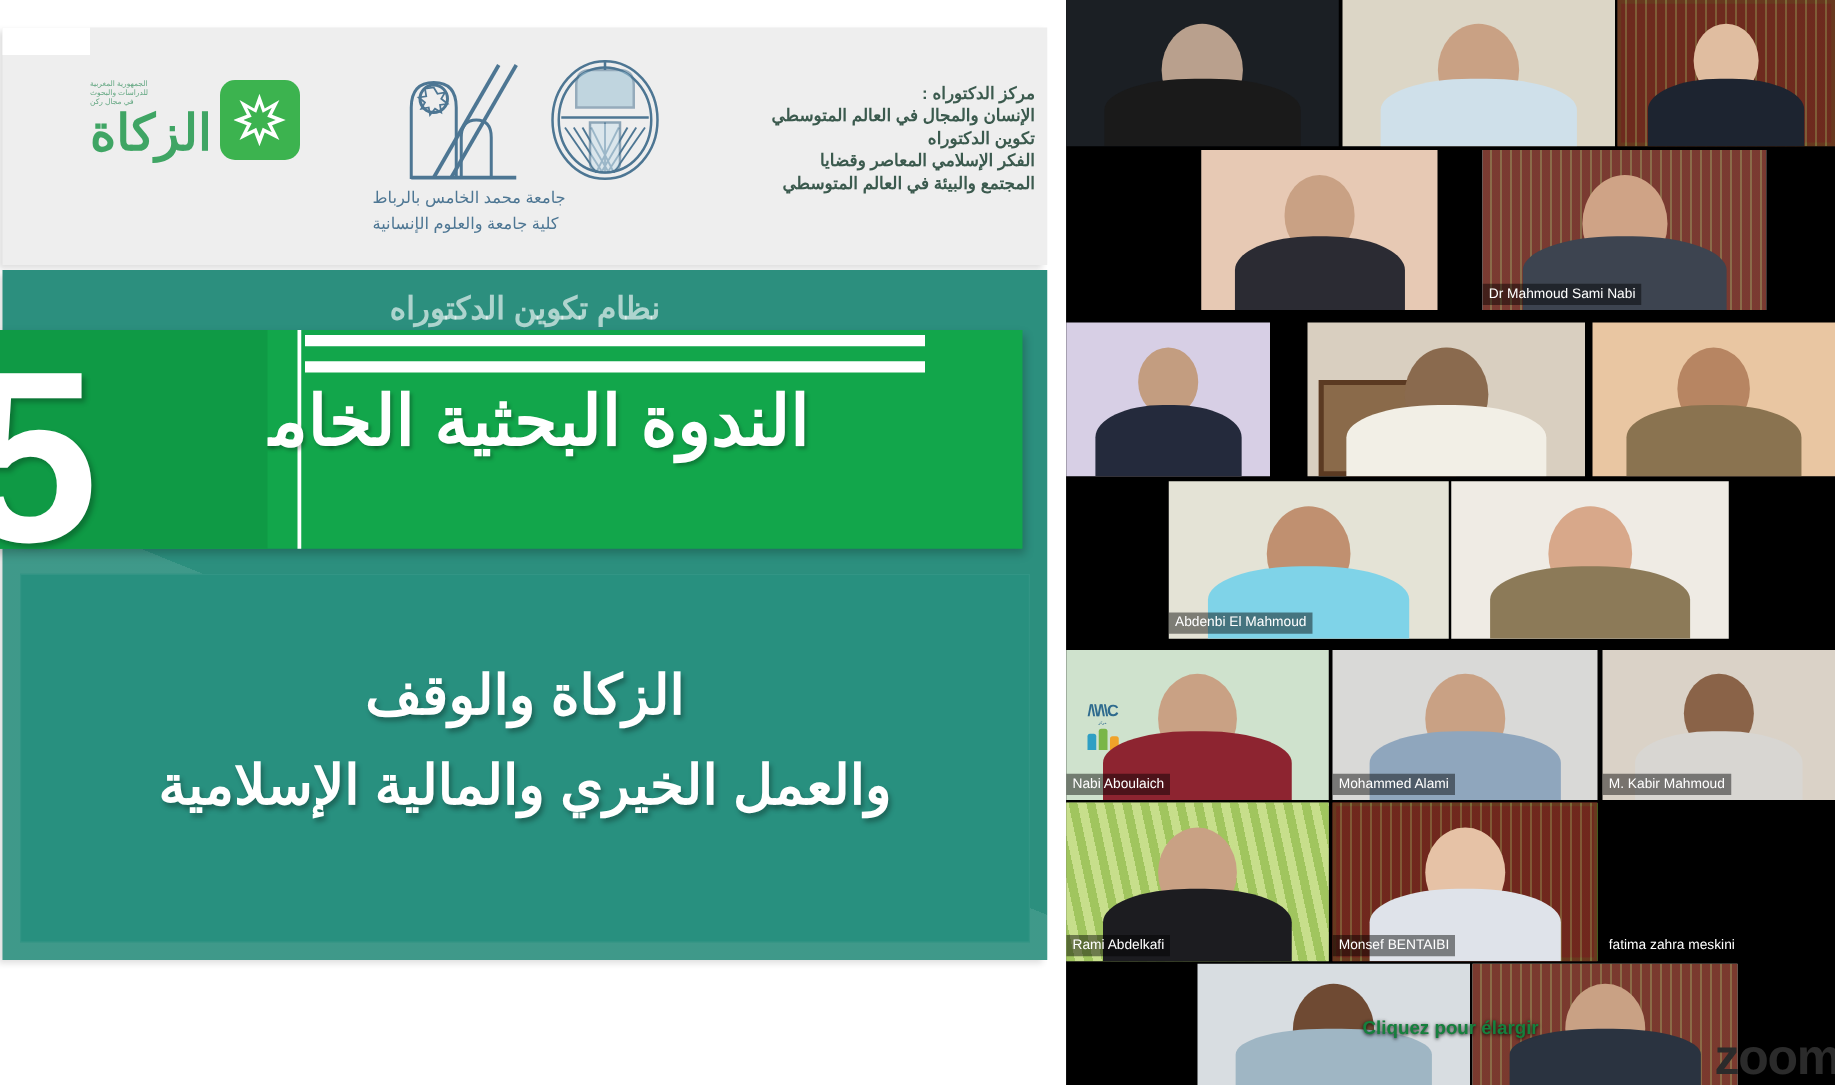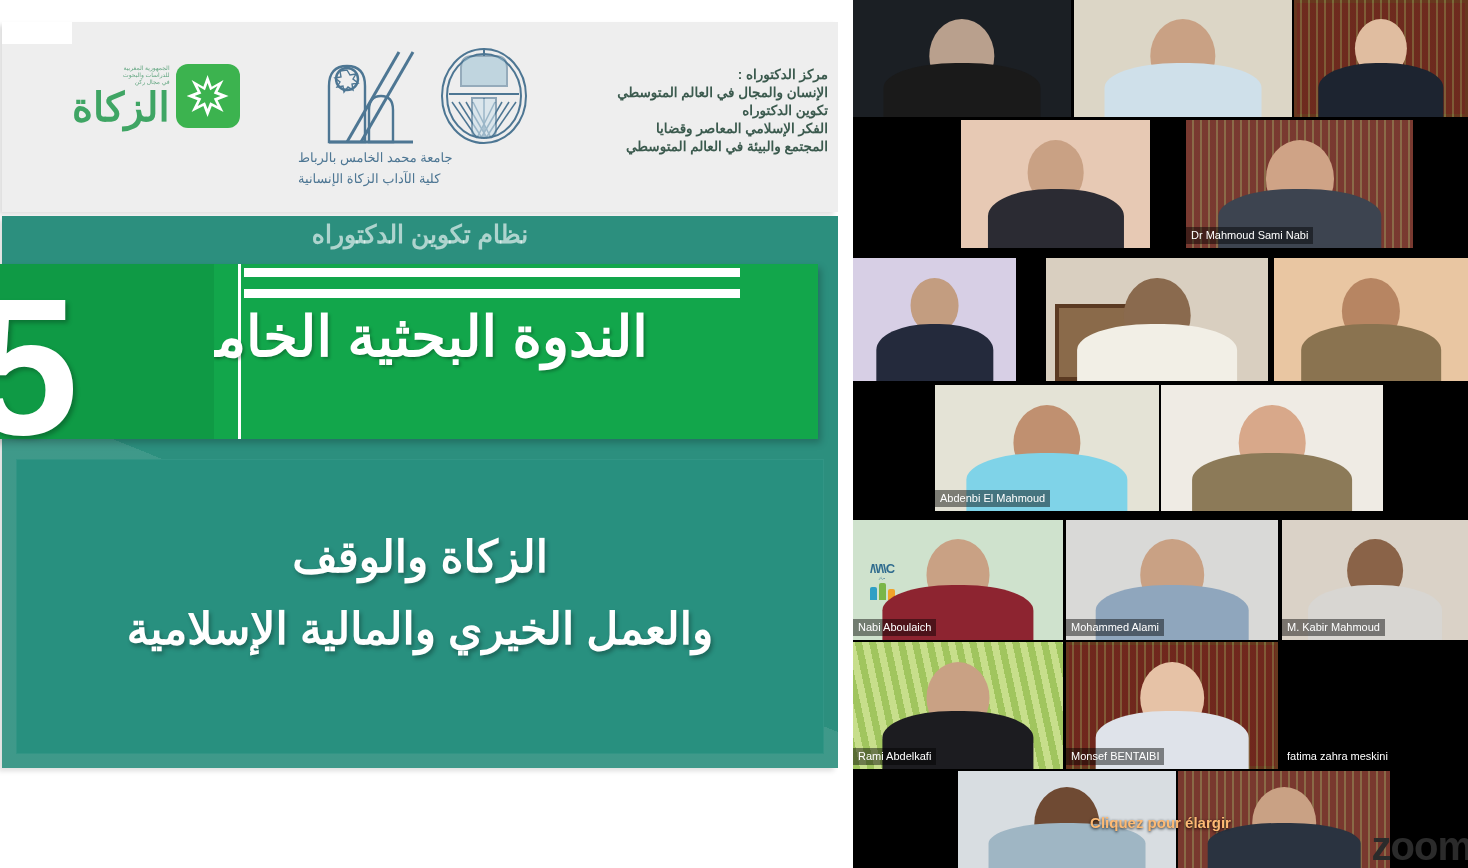--- a/index.html
+++ b/index.html
@@ -48,21 +48,21 @@
     left: 0; top: 0;
     width: 70px; height: 22px;
     background: #fff;
   }
   
   .zakat-logo {
     position: absolute;
     left: 70px; top: 42px;
     display: flex; align-items: flex-end; gap: 6px;
   }
-  .zakat-word-wrap { text-align: right; }
+  .zakat-word-wrap { }
   .zakat-micro {
     color: #4a9a6e;
     font-size: 6px;
     line-height: 7px;
     letter-spacing: .2px;
     white-space: nowrap;
     opacity: .85;
   }
   .zakat-word {
     color: #3fa564;
@@ -142,21 +142,21 @@
   .sub-teal {
     position: absolute;
     left: 14px; right: 14px;
     top: 243px; bottom: 14px;
     background: #28907f;
     box-shadow: inset 0 0 0 1px rgba(255,255,255,.05);
   }
   
   .prog-line {
     position: absolute;
-    top: 4px; left: 0; right: 0;
+    top: 16px; left: 0; right: 0;
     text-align: center;
     direction: rtl;
     color: rgba(255,255,255,.62);
     font-size: 25px;
     font-weight: 700;
     white-space: nowrap;
   }
   
   .green-band {
     position: absolute;
@@ -277,21 +277,21 @@
     position: absolute; inset: 0;
     background:
       repeating-linear-gradient(to right, rgba(120,40,30,.85) 0 6px, rgba(160,120,70,.7) 6px 8px),
       #3a2418;
     opacity: .9;
   }
   .expand-hint {
     position: absolute;
     left: 0; right: 0;
     text-align: center;
-    color: #fdba74;
+    color: #15803d;
     font-size: 15px;
     font-weight: 700;
     text-shadow: 0 1px 3px rgba(0,0,0,.9);
     pointer-events: none;
   }
   .zoom-watermark {
     position: absolute;
     right: -4px; bottom: 2px;
     color: #2b2b2b;
     font-size: 40px;
@@ -357,21 +357,21 @@
                   <path d="M77 56 L52 92"></path>
                   <path d="M70 56 L47 92"></path>
                 <path d="M63 56 L42 92"></path>
                   <path d="M56 56 L38 92"></path>
                 <path d="M45 52 L45 92"></path>
               </g>
               <path d="M33 52 L33 84 Q33 92 45 92 Q57 92 57 84 L57 52 Z" fill="#cfe2ec" opacity=".6"></path>
             </svg>
           </div>
           <div class="uni-caption">جامعة محمد الخامس بالرباط</div>
-          <div class="uni-caption">كلية الآداب الزكاة الإنسانية</div>
+          <div class="uni-caption">كلية جامعة والعلوم الإنسانية</div>
         </div>
 
         <div class="head-arabic">
           <div>مركز الدكتوراه :</div>
           <div>الإنسان والمجال في العالم المتوسطي</div>
           <div>تكوين الدكتوراه</div>
           <div>الفكر الإسلامي المعاصر وقضايا</div>
           <div>المجتمع والبيئة في العالم المتوسطي</div>
         </div>
       </div>

